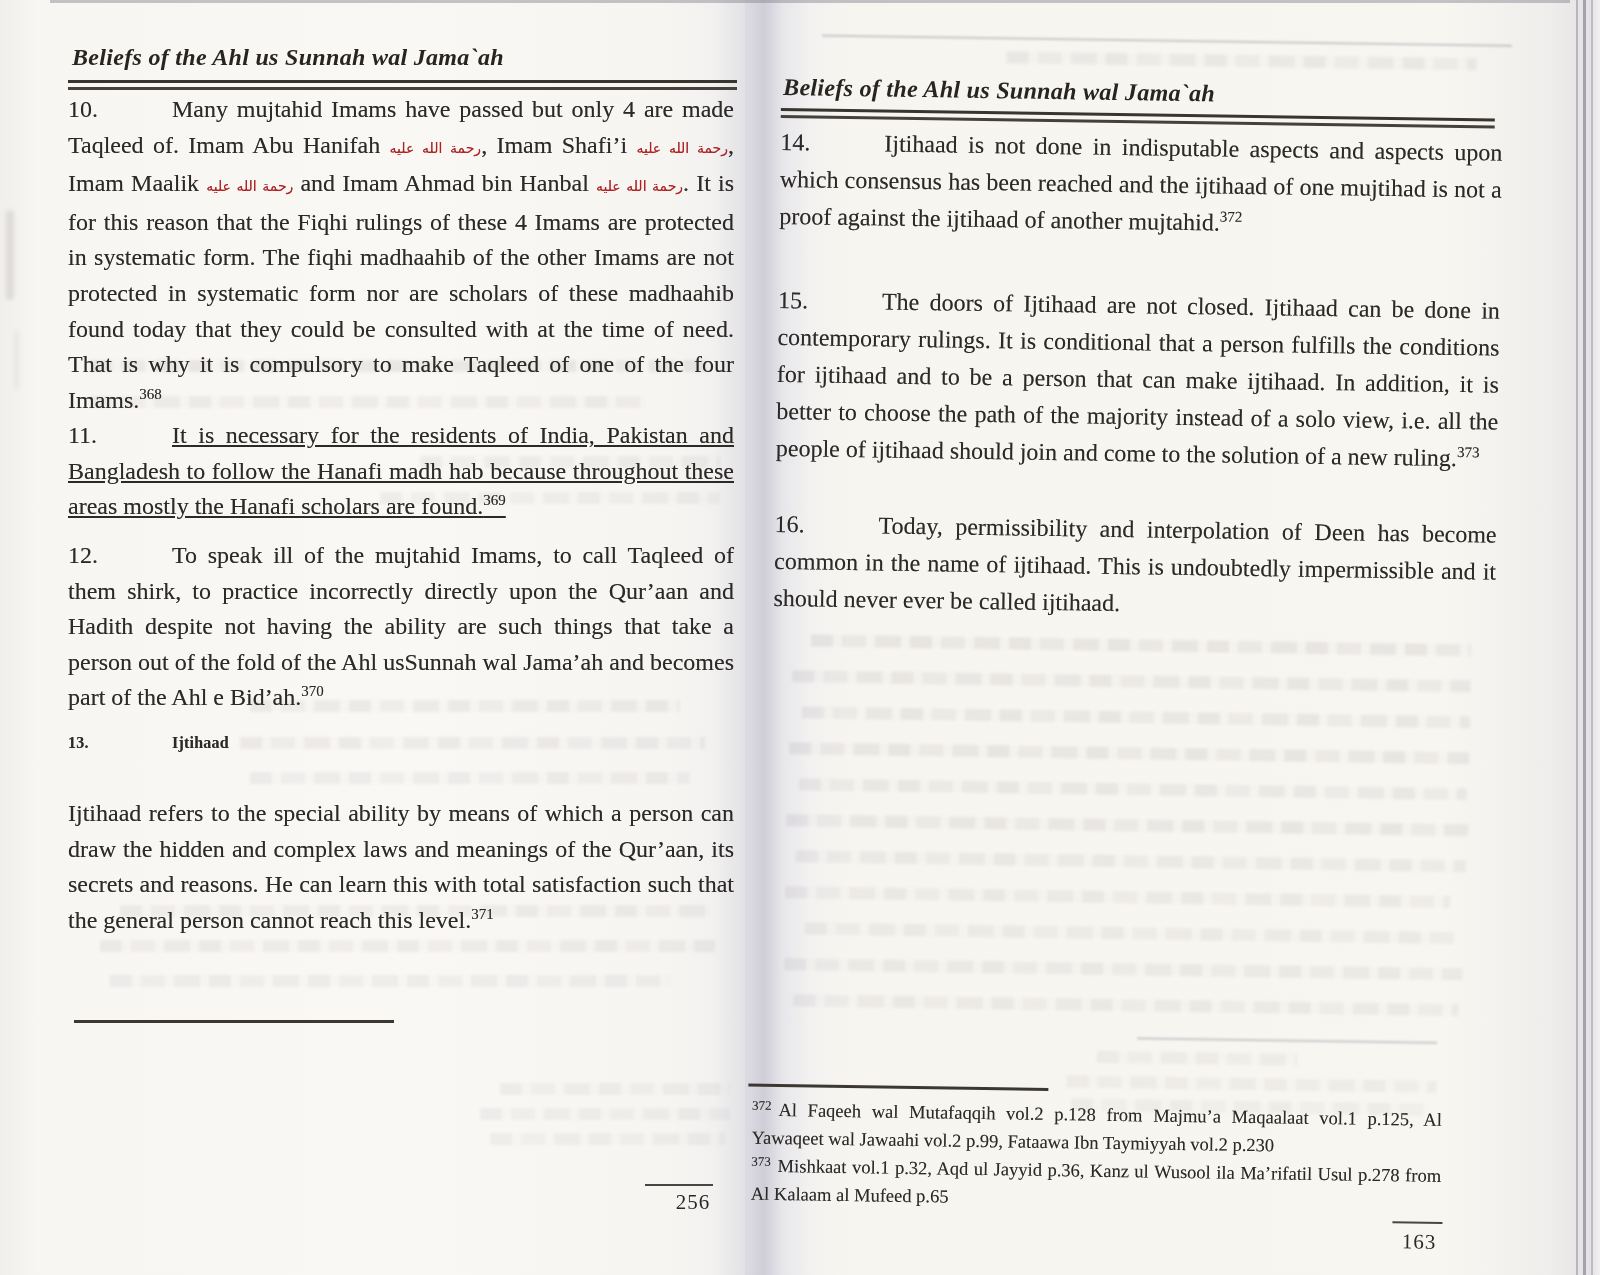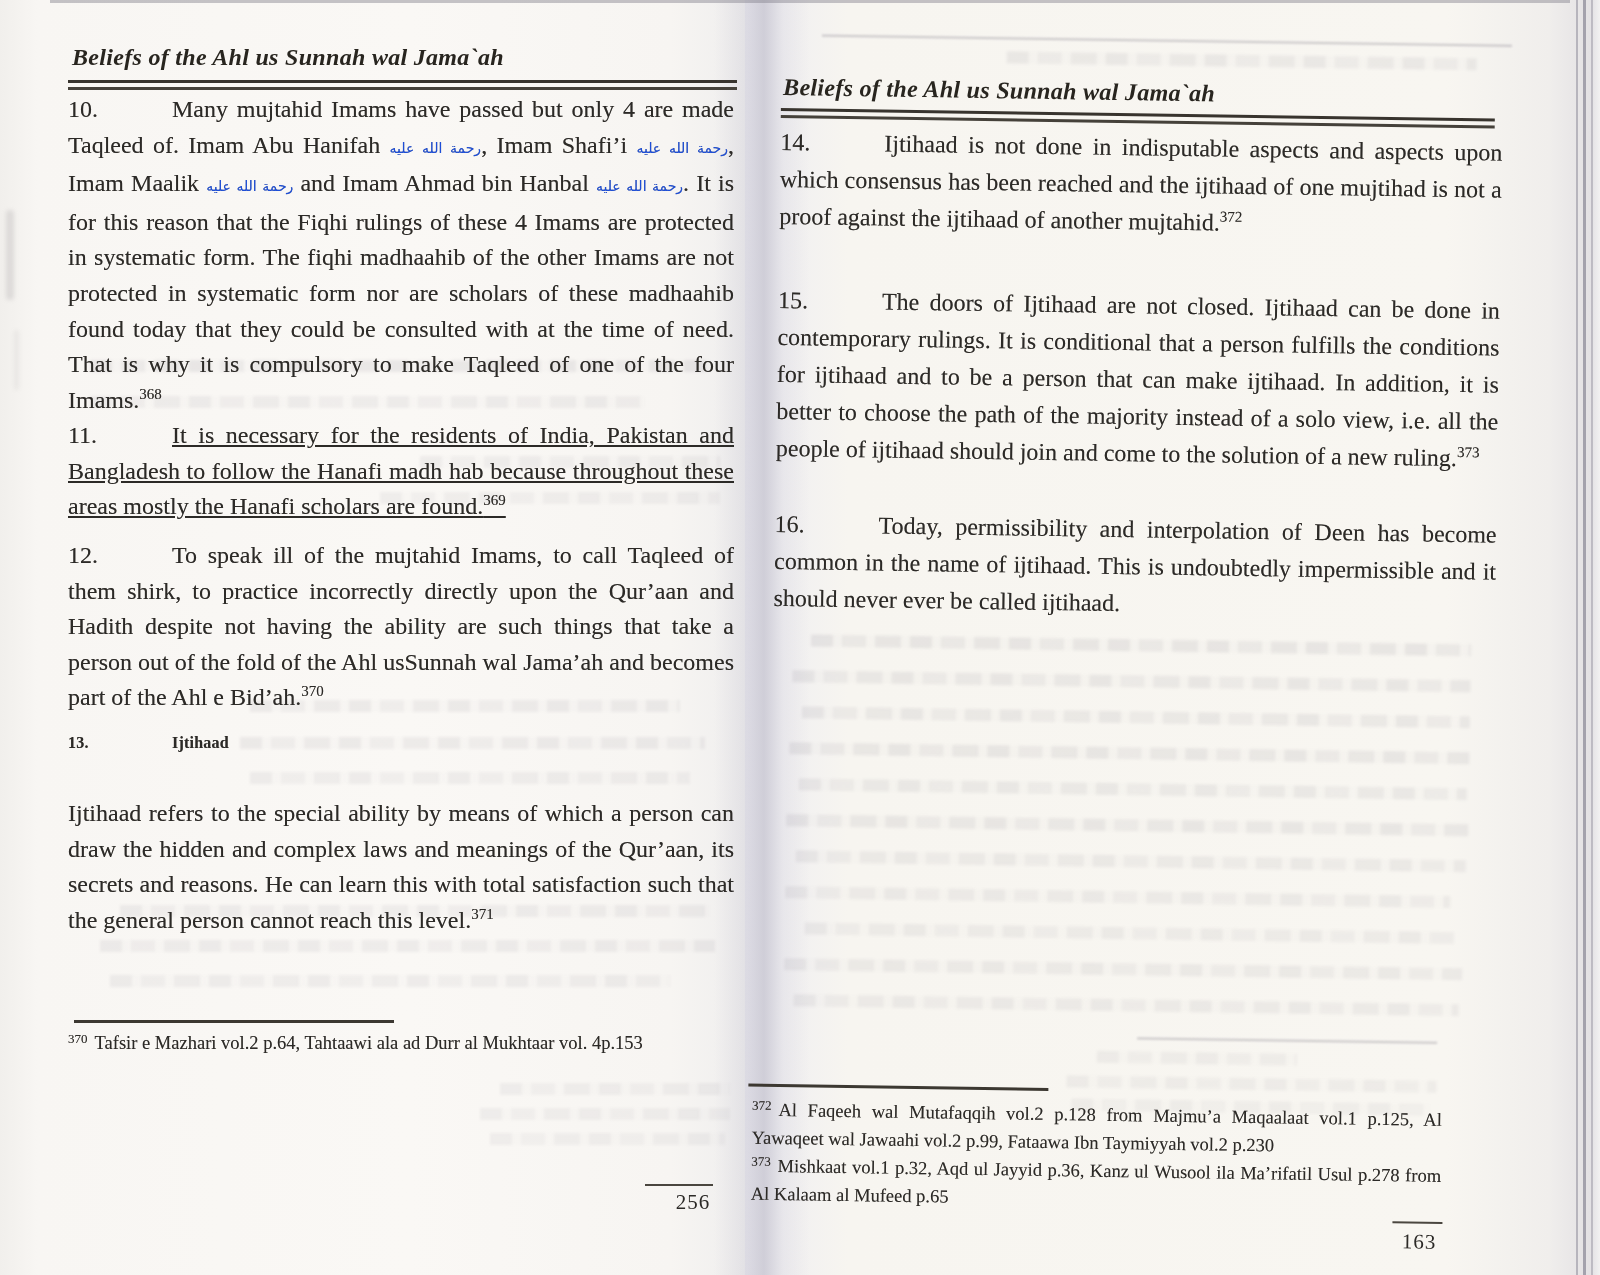--- a/index.html
+++ b/index.html
@@ -22,21 +22,21 @@
   .content-right{position:absolute;left:782px;top:34px;width:722px;transform:rotate(0.85deg);transform-origin:top left;}
   .runhead{position:absolute;font-size:24px;font-weight:bold;font-style:italic;letter-spacing:.3px;color:#28251f;}
   .dbl-rule{position:absolute;height:4px;border-top:3px solid #38342e;border-bottom:3px solid #45413a;}
   .para,.bodypara{position:absolute;width:100%;font-size:24px;text-align:justify;text-align-last:left;
     text-shadow:0 0 .5px rgba(40,36,30,.45);}
   .lh-l{line-height:35.6px;}
   .lh-r{line-height:37px;}
   .pnum{display:inline-block;width:104px;}
   .heading{position:absolute;font-size:16px;font-weight:bold;letter-spacing:.2px;text-shadow:0 0 .5px rgba(40,36,30,.45);}
   .heading .pnum{width:104px;}
-  .hon{font-family:"DejaVu Sans",sans-serif;font-size:14px;color:#1d4ed8;}
+  .hon{font-family:"DejaVu Sans",sans-serif;font-size:14px;color:#b91c1c;}
   .fnref{font-size:15px;line-height:0;vertical-align:9px;letter-spacing:0;}
   .fnrule{position:absolute;height:3px;background:#3c3831;}
   .fns{position:absolute;font-size:18.5px;line-height:26px;text-shadow:0 0 .4px rgba(40,36,30,.4);}
   .fn{text-align:justify;text-align-last:left;}
   .fn sup{font-size:13px;vertical-align:6px;margin-right:7px;line-height:0;}
   .pgrule{position:absolute;height:2px;background:#4a463f;}
   .pgnum{position:absolute;font-size:21px;text-align:center;letter-spacing:1px;}
   
   .gl{position:absolute;height:12px;filter:blur(1.4px);opacity:.55;pointer-events:none;
     background:repeating-linear-gradient(90deg,
@@ -93,21 +93,20 @@
   <div class="heading" style="top:734px;left:0;">
     <span class="pnum">13.</span><span>Ijtihaad</span>
   </div>
 
   <div class="bodypara lh-l" style="top:796px;">
     <span>Ijtihaad refers to the special ability by means of which a person can draw the hidden and complex laws and meanings of the Qur’aan, its secrets and reasons. He can learn this with total satisfaction such that the general person cannot reach this level.</span><sup class="fnref">371</sup>
   </div>
 
   <div class="fnrule" style="left:6px;top:1020px;width:320px;"></div>
   <div class="fns" style="top:1030px;width:666px;">
-    <div class="fn"><sup>370</sup><span>Tafsir e Mazhari vol.2 p.64, Tahtaawi ala ad Durr al Mukhtaar vol. 4p.153</span></div>
   </div>
 
   <div class="pgrule" style="left:577px;top:1184px;width:68px;"></div>
   <div class="pgnum" style="left:575px;top:1190px;width:100px;">256</div>
 </div>
 
 <div class="content-right">
 
   <div class="glr" style="left:40px;top:0;width:690px;"></div>
   <div class="gl" style="left:225px;top:14px;width:470px;opacity:.45;filter:blur(1.8px);"></div>

